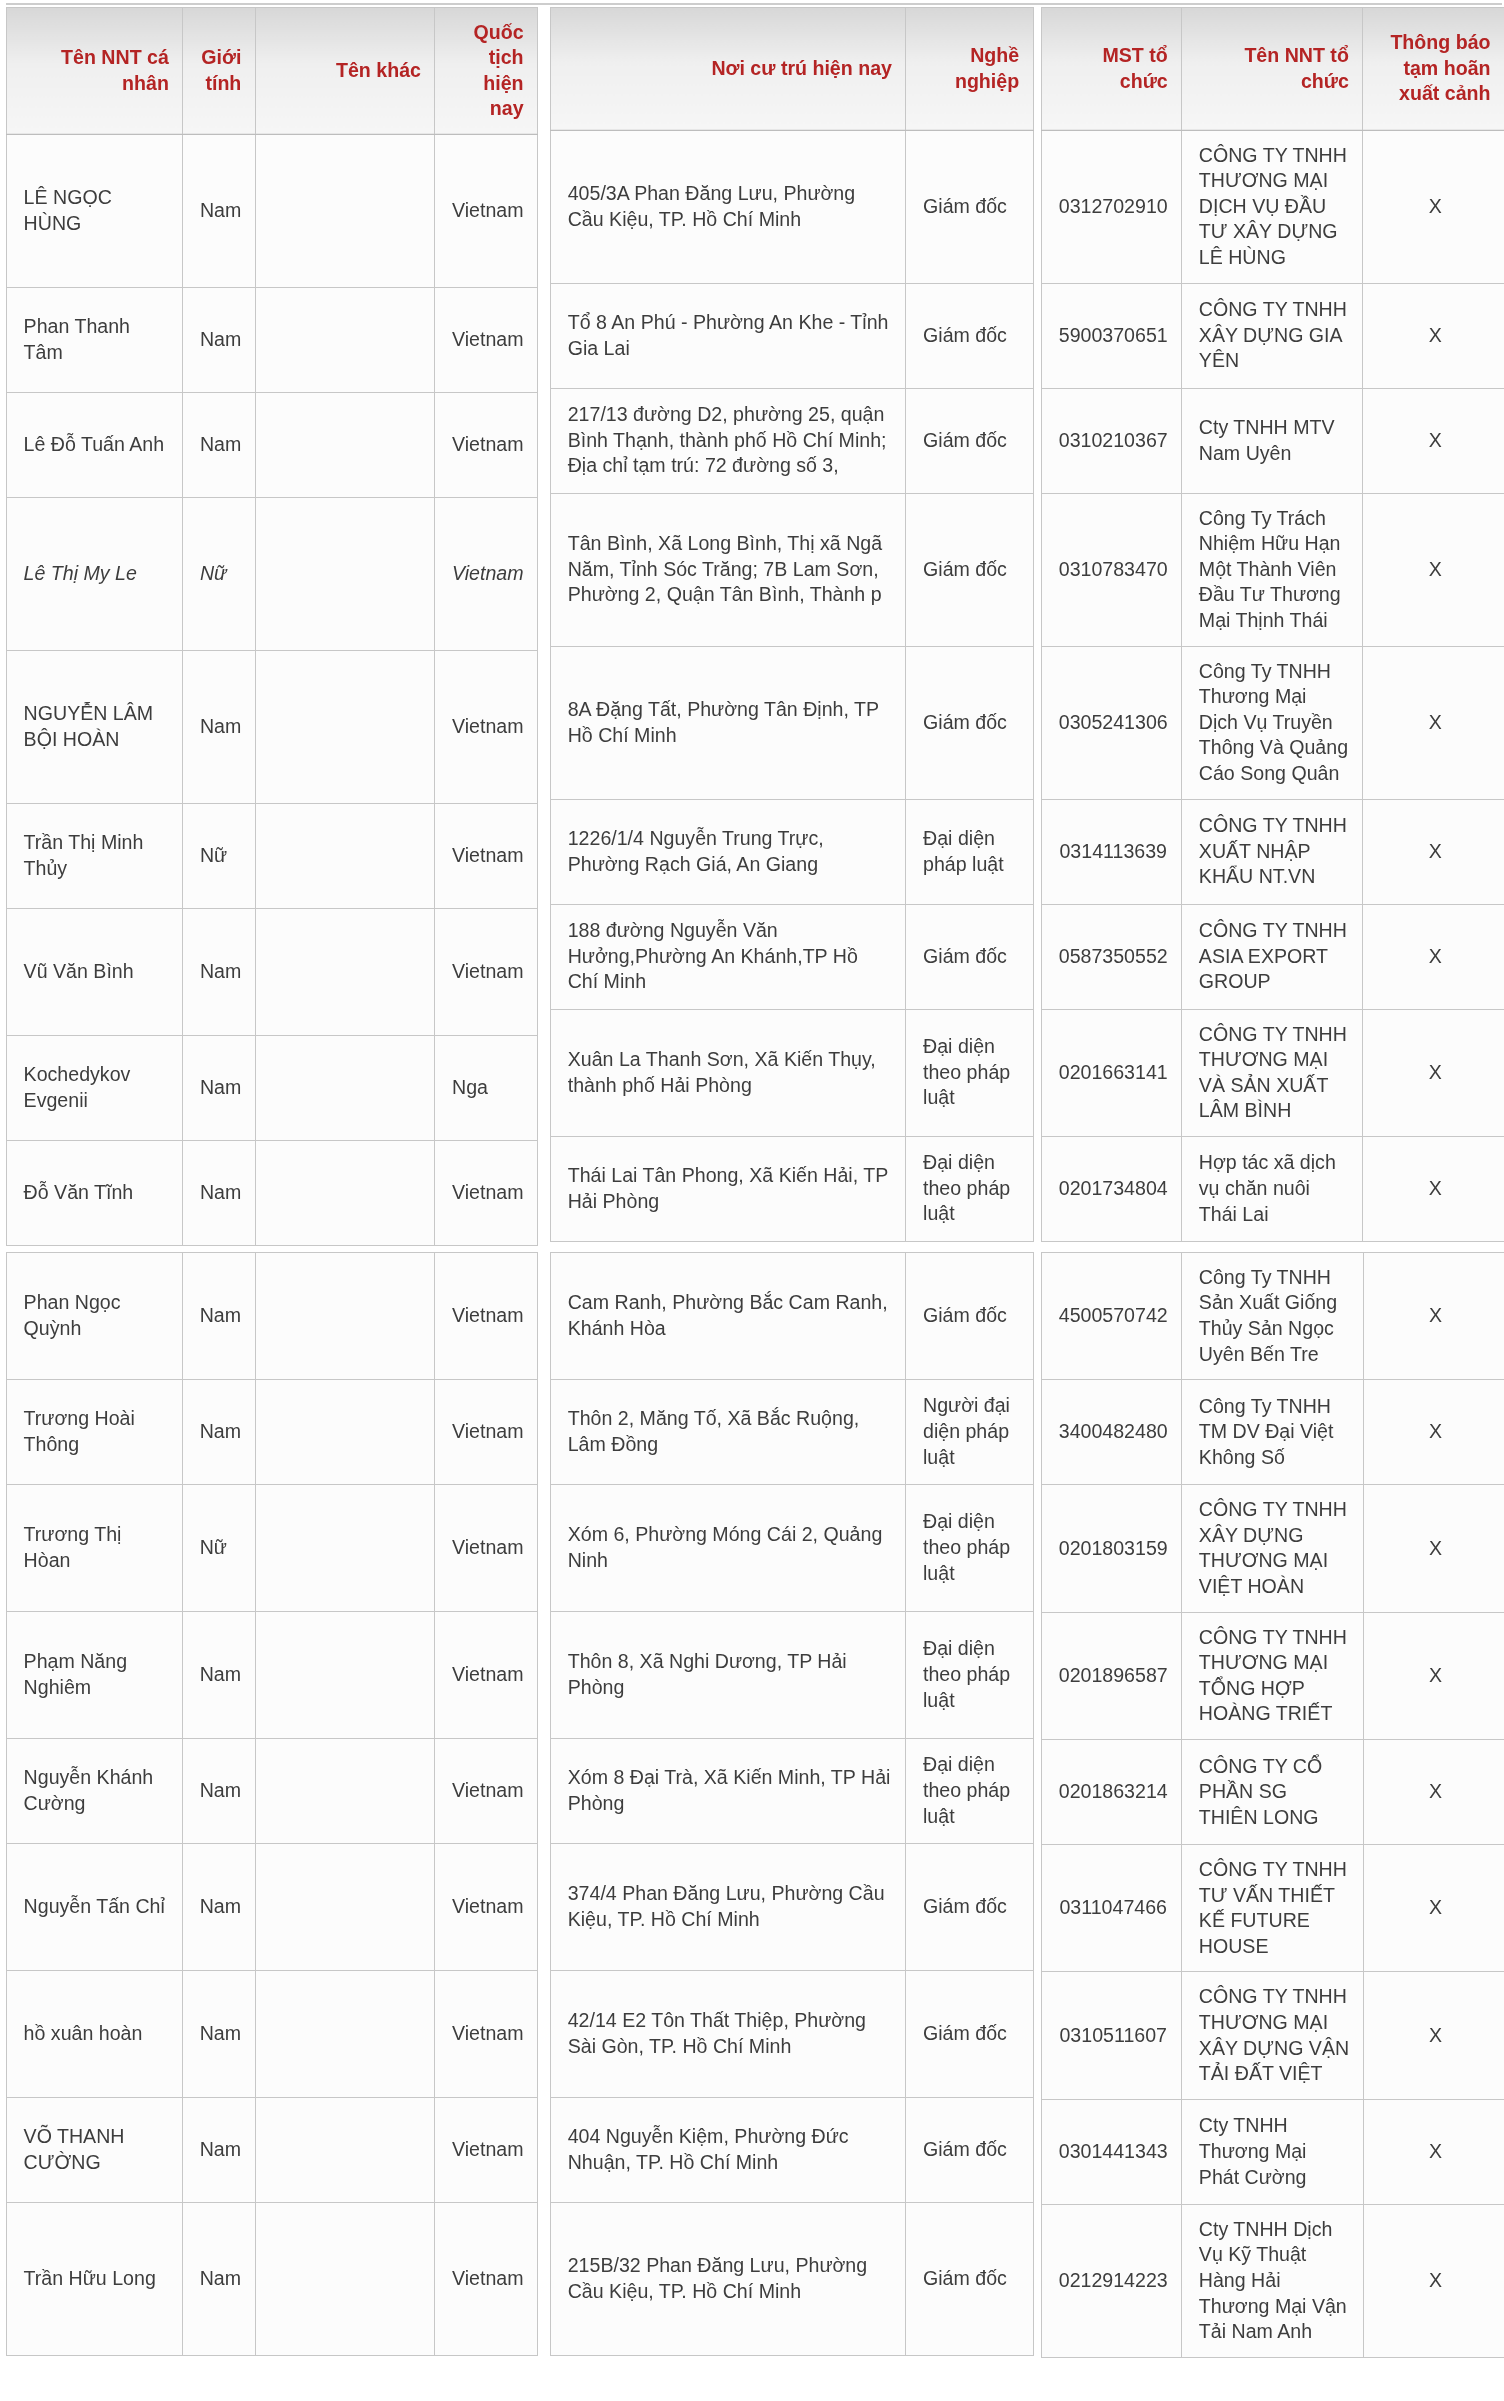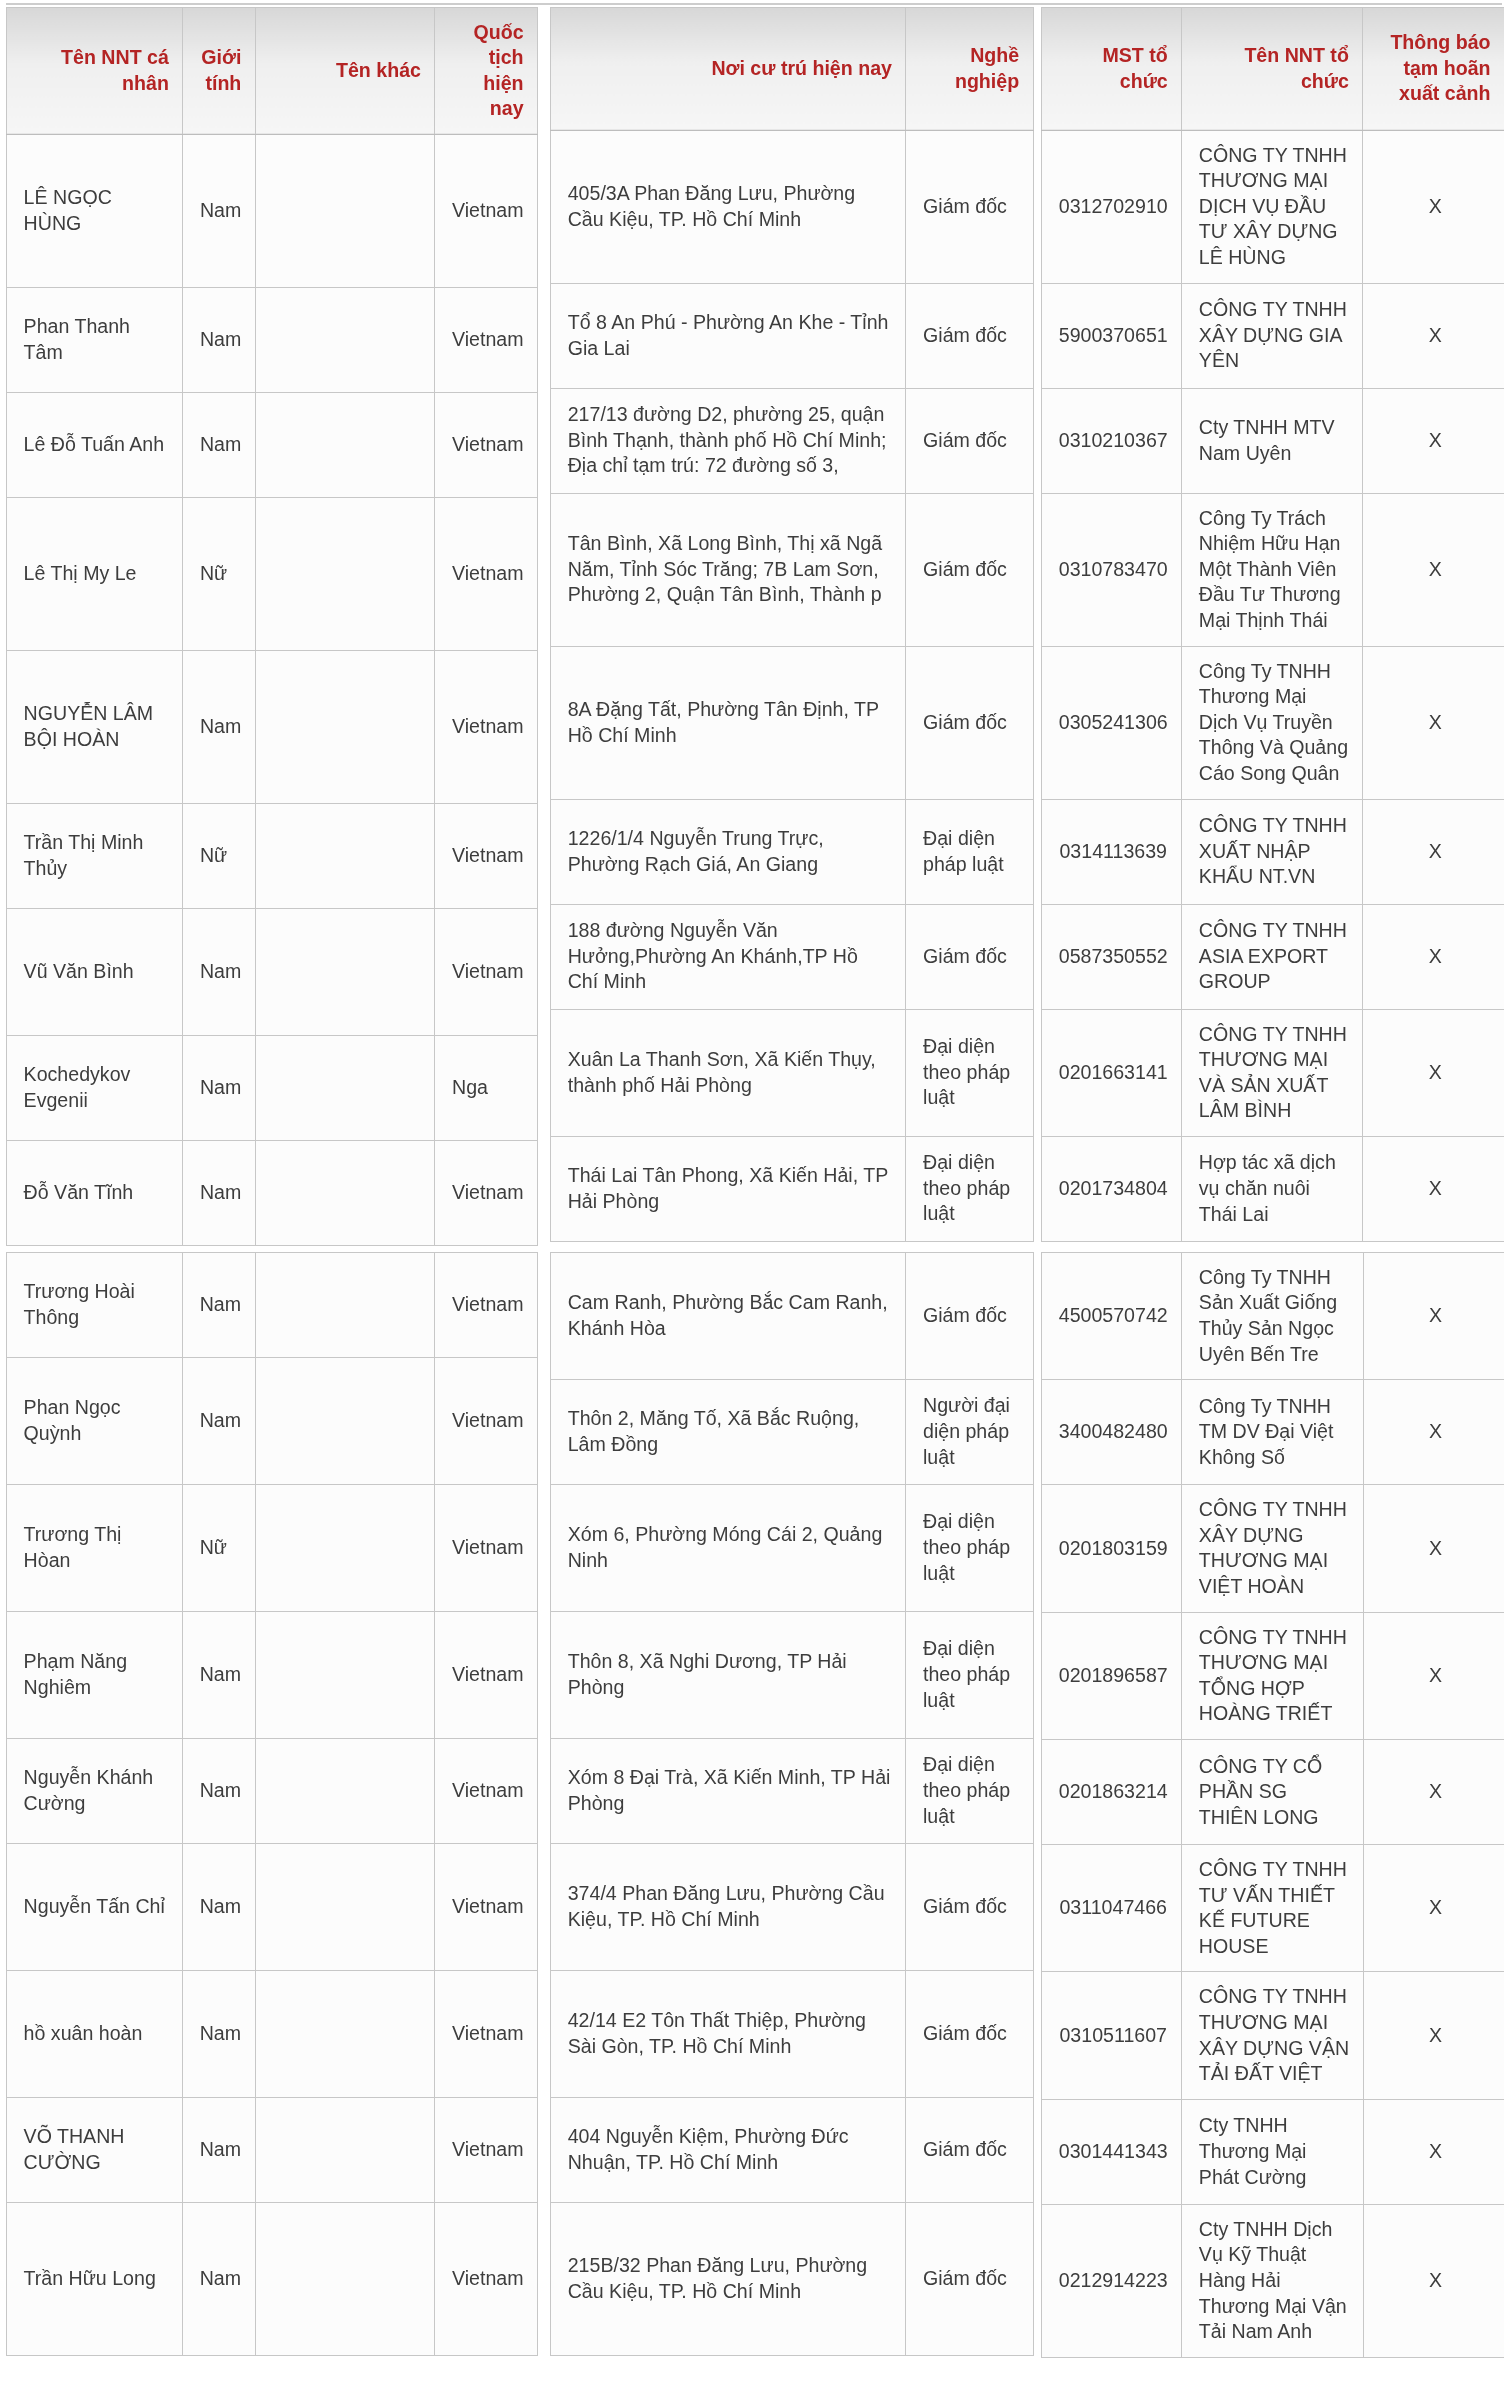--- a/index.html
+++ b/index.html
@@ -105,21 +105,21 @@
     <td class="c-nat">Vietnam</td>
   </tr>
 
   <tr style="height: 105px;">
     <td class="c-name">Lê Đỗ Tuấn Anh</td>
     <td class="c-gender">Nam</td>
     <td class="c-other"></td>
     <td class="c-nat">Vietnam</td>
   </tr>
 
-  <tr style="height: 153px;">
+  <tr style="height: 153px; font-style: italic;">
     <td class="c-name">Lê Thị My Le</td>
     <td class="c-gender">Nữ</td>
     <td class="c-other"></td>
     <td class="c-nat">Vietnam</td>
   </tr>
 
   <tr style="height: 153px;">
     <td class="c-name">NGUYỄN LÂM BỘI HOÀN</td>
     <td class="c-gender">Nam</td>
     <td class="c-other"></td>
@@ -289,29 +289,29 @@
   <div class="band">
     <table class="grp g1">
       <colgroup>
             <col class="w-name">
             <col class="w-gender">
             <col class="w-other">
             <col class="w-nat">
           </colgroup>
 
       <tbody>
+  <tr style="height: 127px;">
+    <td class="c-name">Phan Ngọc Quỳnh</td>
+    <td class="c-gender">Nam</td>
+    <td class="c-other"></td>
+    <td class="c-nat">Vietnam</td>
+  </tr>
+
   <tr style="height: 105px;">
     <td class="c-name">Trương Hoài Thông</td>
-    <td class="c-gender">Nam</td>
-    <td class="c-other"></td>
-    <td class="c-nat">Vietnam</td>
-  </tr>
-
-  <tr style="height: 127px;">
-    <td class="c-name">Phan Ngọc Quỳnh</td>
     <td class="c-gender">Nam</td>
     <td class="c-other"></td>
     <td class="c-nat">Vietnam</td>
   </tr>
 
   <tr style="height: 127px;">
     <td class="c-name">Trương Thị Hòan</td>
     <td class="c-gender">Nữ</td>
     <td class="c-other"></td>
     <td class="c-nat">Vietnam</td>

